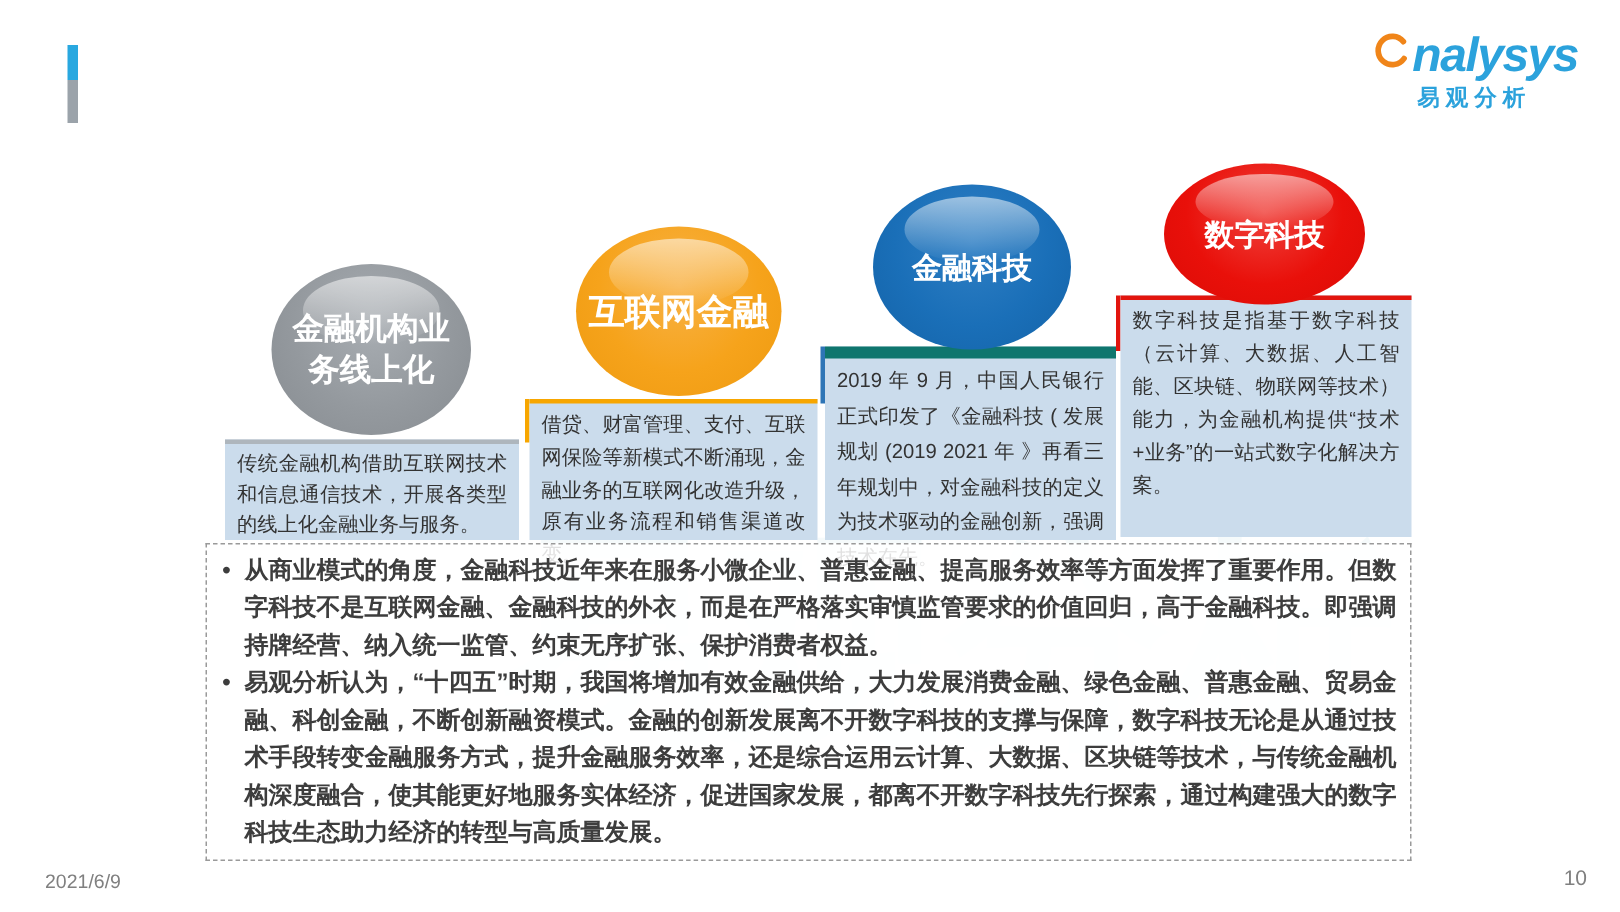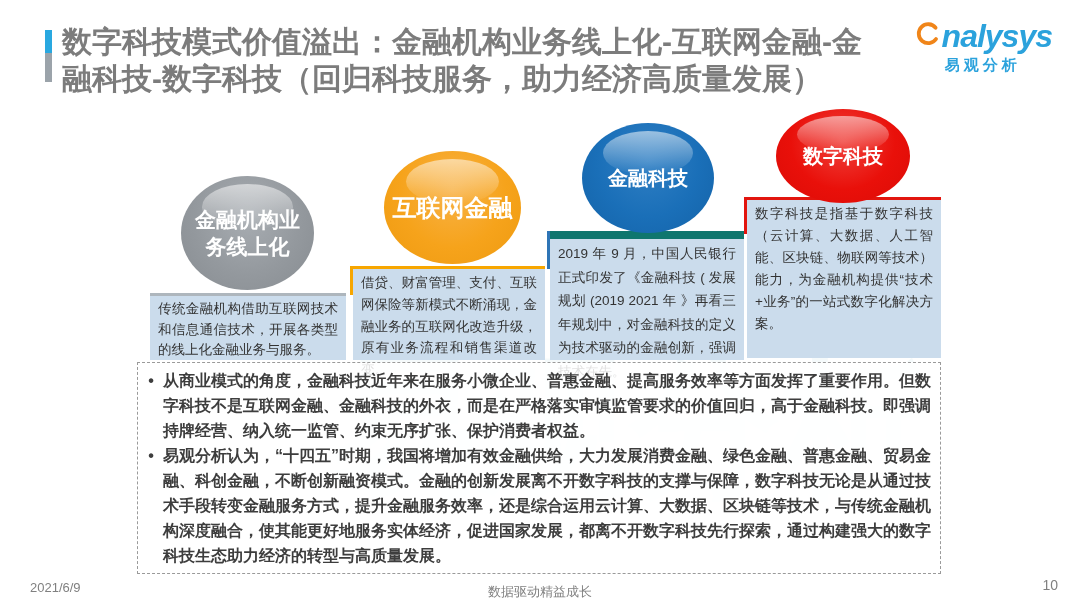--- a/index.html
+++ b/index.html
@@ -64,21 +64,20 @@
   .f-page{position:absolute;right:22px;top:577px;font-size:14px;color:#808080;}
 </style>
 </head>
 <body>
 
 <div class="slide">
 
   <div class="watermark">易观分析</div>
 
   <div class="accent-bar"></div>
-  <h1 class="title">数字科技模式价值溢出：金融机构业务线上化-互联网金融-金融科技-数字科技（回归科技服务，助力经济高质量发展）</h1>
 
   <div class="logo">
     <div class="logo-row">
       <span>
         <svg width="27" height="27" viewBox="0 0 30 30">
           <path d="M24 7.5 A 10.5 10.5 0 1 0 24.5 20" fill="none" stroke="#F08519" stroke-width="4.2" stroke-linecap="round"></path>
         </svg>
       </span>
       <span class="logo-brand">nalysys</span>
     </div>
@@ -120,16 +119,15 @@
       <span class="mark">•</span>
       <span>从商业模式的角度，金融科技近年来在服务小微企业、普惠金融、提高服务效率等方面发挥了重要作用。但数字科技不是互联网金融、金融科技的外衣，而是在严格落实审慎监管要求的价值回归，高于金融科技。即强调持牌经营、纳入统一监管、约束无序扩张、保护消费者权益。</span>
     </div>
     <div class="bullet">
       <span class="mark">•</span>
       <span>易观分析认为，“十四五”时期，我国将增加有效金融供给，大力发展消费金融、绿色金融、普惠金融、贸易金融、科创金融，不断创新融资模式。金融的创新发展离不开数字科技的支撑与保障，数字科技无论是从通过技术手段转变金融服务方式，提升金融服务效率，还是综合运用云计算、大数据、区块链等技术，与传统金融机构深度融合，使其能更好地服务实体经济，促进国家发展，都离不开数字科技先行探索，通过构建强大的数字科技生态助力经济的转型与高质量发展。</span>
     </div>
   </div>
 
   <div class="f-date">2021/6/9</div>
-  <div class="f-slogan">数据驱动精益成长</div>
   <div class="f-page">10</div>
 
 </div>
 
 </body></html>

